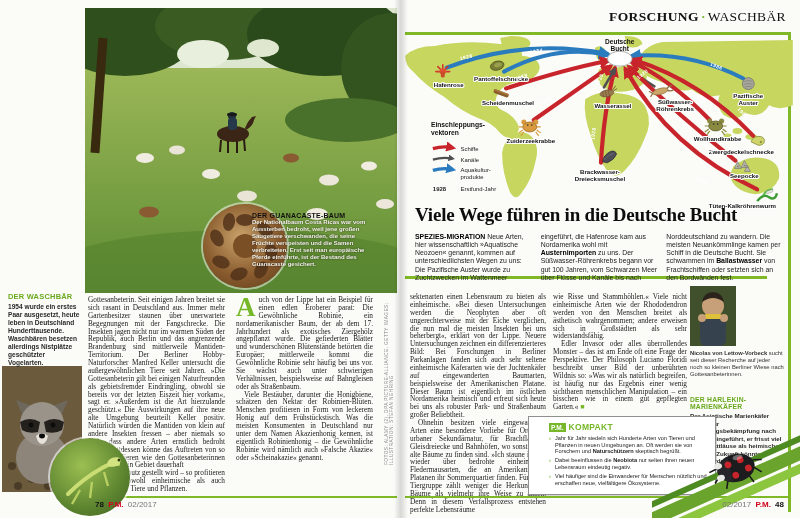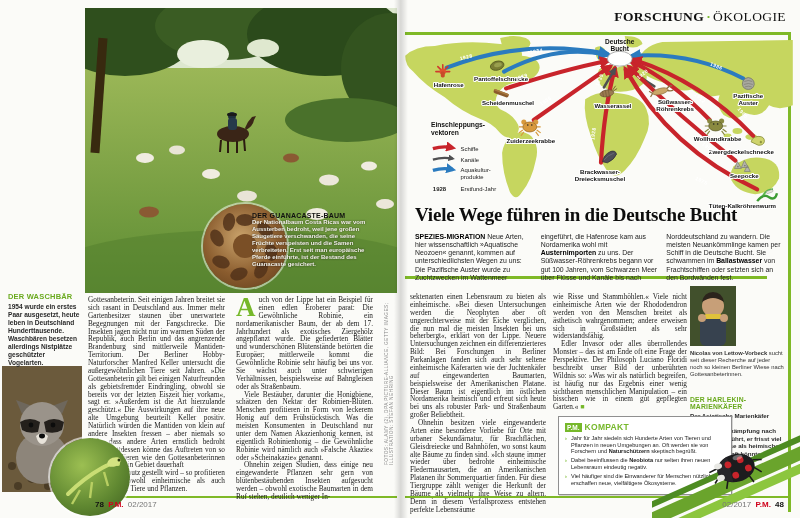--- a/index.html
+++ b/index.html
@@ -44,21 +44,21 @@
   #guacap .t{font-size:7px;font-weight:bold;color:#101010;letter-spacing:.2px;}
   #guacap .b{font-size:6px;line-height:1.16;font-weight:bold;color:#f4f2ea;text-shadow:0 0 2px rgba(0,0,0,.7);}
   
   #wasch{left:8px;top:292px;width:73px;z-index:4;}
   .sbtitle{font-size:7.5px;font-weight:bold;color:#6aaa1e;letter-spacing:.2px;margin-bottom:2px;}
   .sbbody{font-size:6.6px;line-height:1.22;font-weight:bold;color:#2a2a2a;}
   #raccoon{left:2px;top:366px;width:80px;height:126px;z-index:2;}
   #mantis{left:50px;top:438px;width:80px;height:78px;border-radius:50%;z-index:5;background:radial-gradient(circle at 40% 35%,#9cbf52 0%,#5e8630 60%,#3d5c1f 100%);box-shadow:0 0 0 2px rgba(255,255,255,.6);overflow:hidden;}
   #credits{left:384px;top:290px;height:175px;z-index:4;writing-mode:vertical-rl;transform:rotate(180deg);font-size:4.8px;color:#8a8a8a;letter-spacing:.4px;}
   
-  #kompakt{left:558px;top:416px;width:160px;border:1px solid #8f8f8f;background:#fff;padding:5px 6px 5px 6px;z-index:6;box-shadow:1px 1px 0 rgba(0,0,0,.15);}
+  #kompakt{left:528px;top:416px;width:160px;border:1px solid #8f8f8f;background:#fff;padding:5px 6px 5px 20px;z-index:6;box-shadow:1px 1px 0 rgba(0,0,0,.15);}
   #kompakt .krow{display:flex;align-items:center;gap:3px;margin-bottom:3px;}
   #kompakt .pmtag{background:#76b82a;color:#fff;font-weight:bold;font-size:6.5px;padding:1px 2px;}
   #kompakt .ktitle{color:#76b82a;font-weight:bold;font-size:8.5px;letter-spacing:.3px;}
   #kompakt ul{margin:0;padding:0;list-style:none;}
   #kompakt li{font-size:5.6px;line-height:1.18;color:#222;margin-bottom:2.5px;padding-left:6px;position:relative;}
   #kompakt li:before{content:"›";position:absolute;left:0;top:0;color:#76b82a;font-weight:bold;}
   
   #nicophoto{left:690px;top:286px;width:46px;height:60px;z-index:4;overflow:hidden;background:#41502c;}
   #nicocap{left:690px;top:350px;width:94px;font-size:5.8px;line-height:1.2;color:#333;z-index:4;}
   #harle{left:690px;top:396px;width:94px;z-index:4;}
@@ -175,36 +175,35 @@
   </svg>
 </div>
 
 <div class="abs bodytext" id="lcol1">
   <p>Gottesanbeterin. Seit einigen Jahren breitet sie sich rasant in Deutschland aus. Immer mehr Gartenbesitzer staunen über unerwartete Begegnungen mit der Fangschrecke. Die Insekten jagen nicht nur im warmen Süden der Republik, auch Berlin und das angrenzende Brandenburg sind mittlerweile Mantiden-Territorium. Der Berliner Hobby-Naturforscher Manfred Keller untersucht die außergewöhnlichen Tiere seit Jahren. »Die Gottesanbeterin gilt bei einigen Naturfreunden als gebietsfremder Eindringling, obwohl sie bereits vor der letzten Eiszeit hier vorkam«, sagt er. »Außerdem ist die Art hierzulande geschützt.« Die Auswirkungen auf ihre neue alte Umgebung beurteilt Keller positiv. Natürlich würden die Mantiden von klein auf andere Insekten fressen – aber niemals so viele, dass andere Arten ernstlich bedroht seien. Stattdessen könne das Auftreten von so populären Tieren wie den Gottesanbeterinnen helfen, dass ein Gebiet dauerhaft</p>
   <p class="tail">unter Naturschutz gestellt wird – so profitieren am Ende sowohl einheimische als auch zugewanderte Tiere und Pflanzen.</p>
 </div>
 <div class="abs bodytext" id="lcol2">
   <p><span class="dropcap">A</span><span>uch von der Lippe hat ein Beispiel für einen edlen Eroberer parat: Die Gewöhnliche Robinie, ein nordamerikanischer Baum, der ab dem 17. Jahrhundert als exotisches Ziergehölz angepflanzt wurde. Die gefiederten Blätter und wunderschönen Blütenstände betörten die Europäer; mittlerweile kommt die Gewöhnliche Robinie sehr häufig bei uns vor. Sie wächst auch unter schwierigen Verhältnissen, beispielsweise auf Bahngleisen oder als Straßenbaum.</span></p>
   <p class="ind">Viele Bestäuber, darunter die Honigbiene, schätzen den Nektar der Robinien-Blüten. Menschen profitieren in Form von leckerem Honig auf dem Frühstückstisch. Was die meisten Konsumenten in Deutschland nur unter dem Namen Akazienhonig kennen, ist eigentlich Robinienhonig – die Gewöhnliche Robinie wird nämlich auch »Falsche Akazie« oder »Scheinakazie« genannt.</p>
-  <p class="ind">Ohnehin zeigen Studien, dass einige neu eingewanderte Pflanzen sehr gern von blütenbestäubenden Insekten aufgesucht werden – obwohl exotische Baumarten in dem Ruf stehen, deutlich weniger In-</p>
 </div>
 
 <div class="abs" id="credits">FOTOS: ALAMY (2), DPA PICTURE-ALLIANCE, GETTY IMAGES; ILLUSTRATION: STEFAN NEHRING</div>
 
 <div class="abs grule" style="left:85px;top:496px;width:312px;height:2px;"></div>
 <div class="abs footer" id="footL">
   <span class="pg">78</span>
   <span class="brand">P.M.</span>
   <span>02/2017</span>
 </div>
 
 <div class="abs" id="gutter"></div>
 
 <div class="abs" id="header">
-  <span class="sec">FORSCHUNG</span><span class="dot">·</span><span>ÖKOLOGIE</span>
+  <span class="sec">FORSCHUNG</span><span class="dot">·</span><span>WASCHBÄR</span>
 </div>
 
 <div class="abs grule" style="left:405px;top:32px;width:385px;height:2.5px;"></div>
 <div class="abs grule" style="left:788px;top:32px;width:2.5px;height:480px;"></div>
 <div class="abs grule" style="left:405px;top:276px;width:362px;height:2.5px;"></div>
 <div class="abs grule" style="left:405px;top:496px;width:383px;height:2px;"></div>
 
 <div class="abs" id="map">
   <svg id="map-svg" width="388" height="176" viewBox="0 0 392 178">
     <g id="land" fill="#c6d65f">

